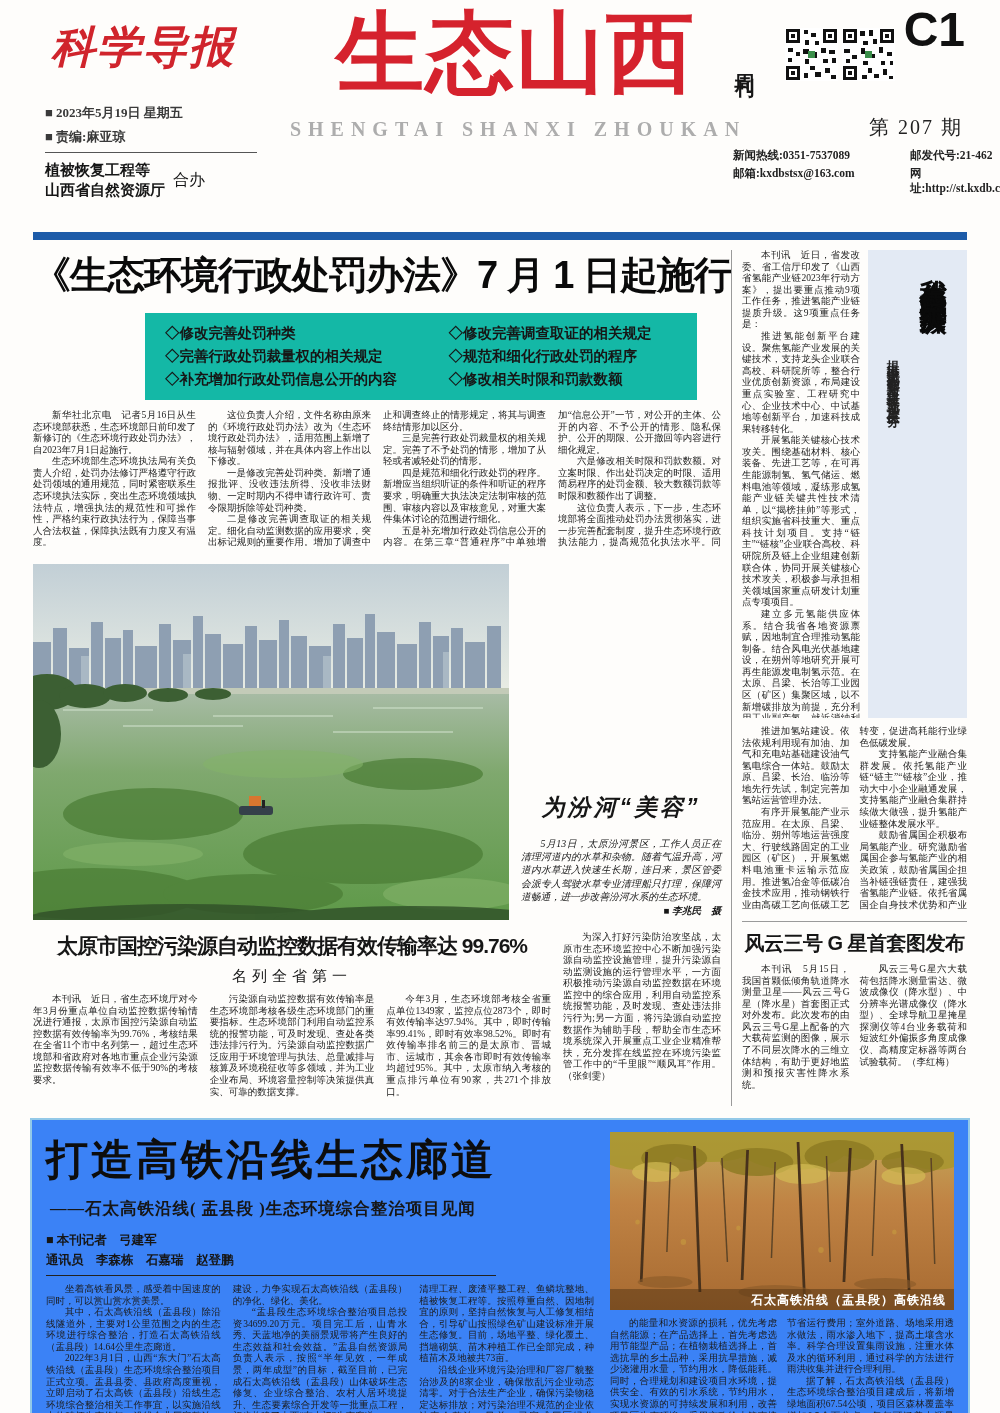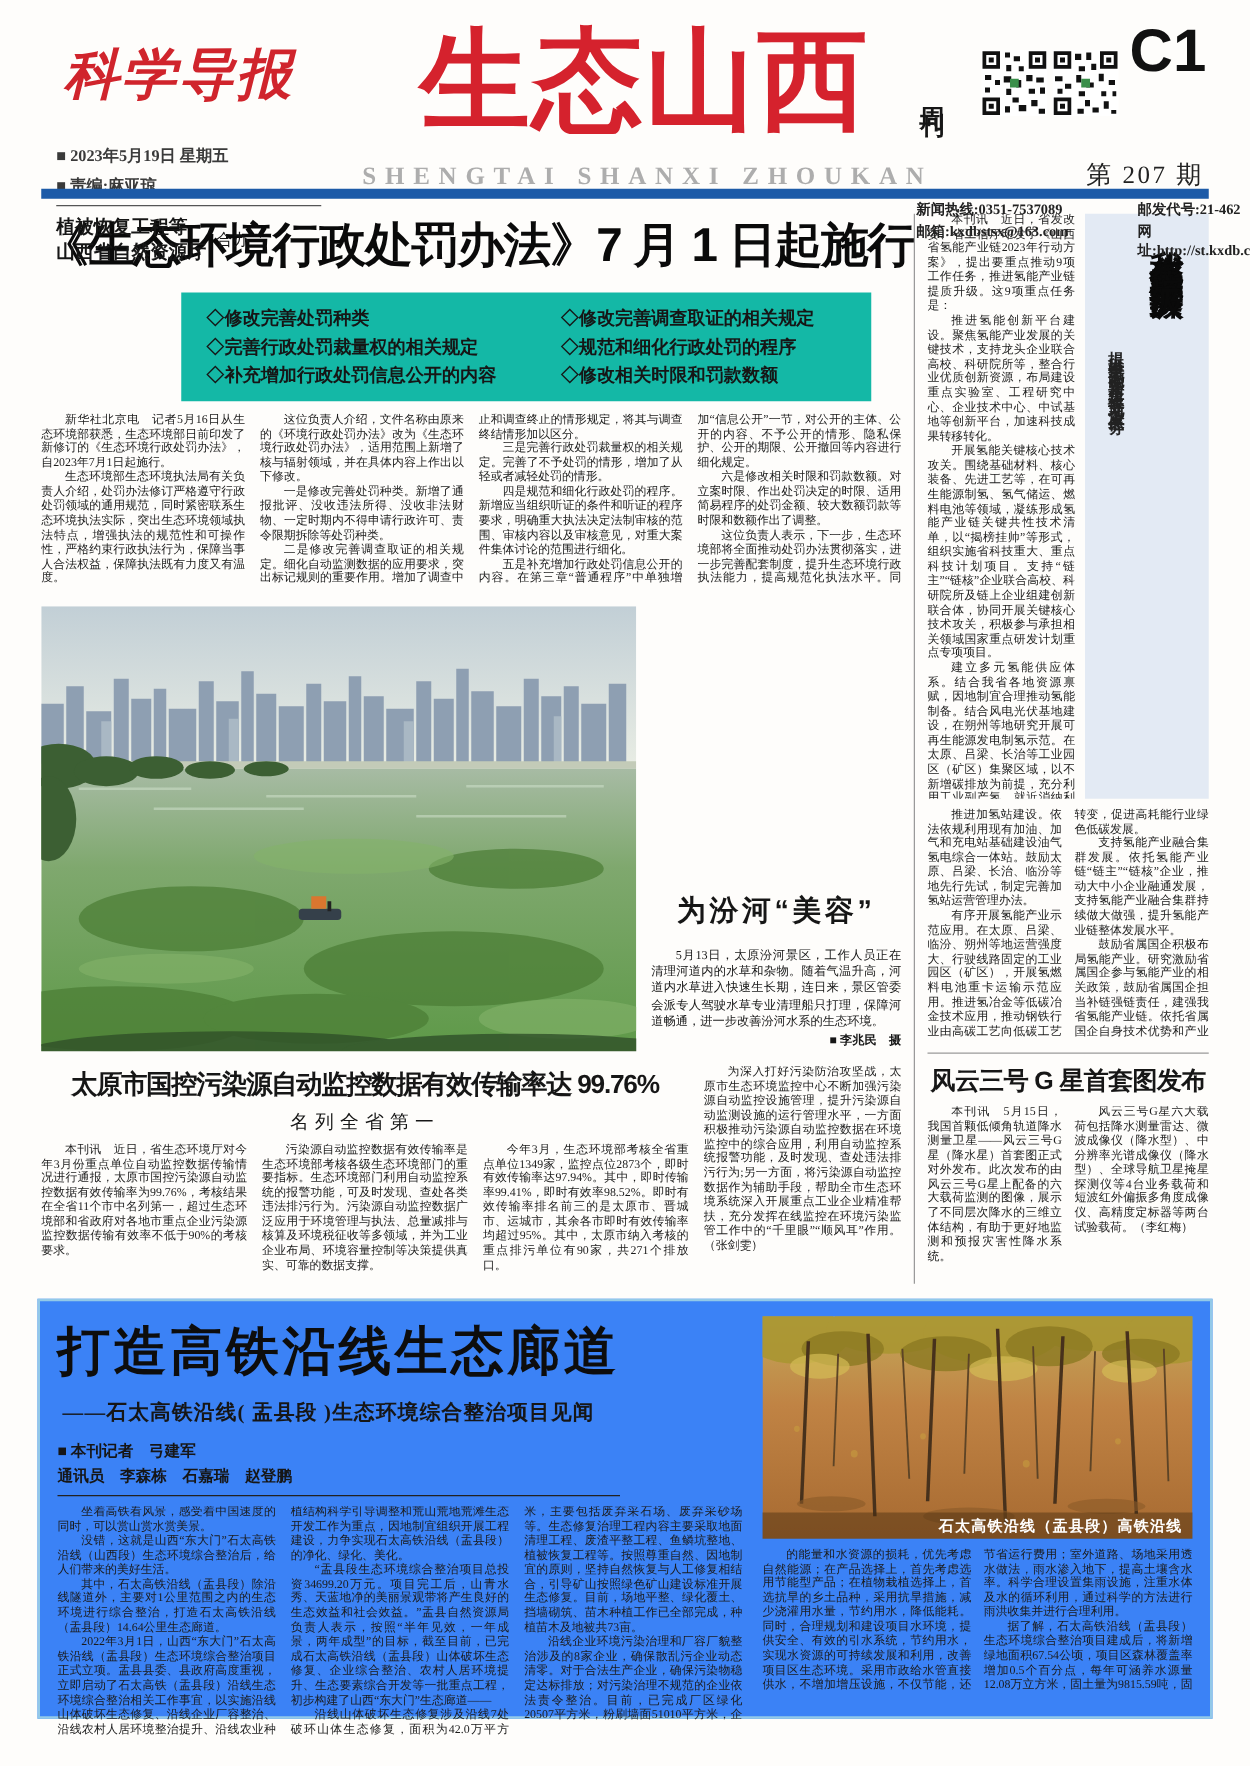--- a/index.html
+++ b/index.html
@@ -1,28 +1,28 @@
 <!DOCTYPE html>
 <html><head>
 <meta charset="utf-8">
 <style>
   * { margin:0; padding:0; box-sizing:border-box; }
   body { background:#888; font-family:"Liberation Serif", serif; }
   .page { width:1000px; height:1413px; background:#fefdfb; margin:0 auto; position:relative; overflow:hidden; color:#161616; }
 
   
-  .header { position:relative; height:147px; margin:12px 33px; }
+  .header { position:relative; height:240px; margin:0 33px; }
   .logo { position:absolute; left:18px; top:18px; font-size:44px; font-weight:bold; font-style:italic; color:#d0242c; font-family:"Liberation Serif", serif; letter-spacing:2px; }
   .hmeta { position:absolute; left:12px; font-size:13px; font-weight:bold; color:#3a3a3a; }
   .hmeta.date { top:104px; }
   .hmeta.editor { top:128px; }
   .hrule { position:absolute; left:12px; top:152px; width:212px; border-top:1.5px solid #555; }
   .organizers { position:absolute; left:12px; top:160px; display:flex; align-items:center; gap:8px; }
   .orgnames { font-size:15px; font-weight:bold; line-height:1.35; }
-  .coorg { font-size:13px; }
+  .coorg { font-size:16px; }
   .ptitle { position:absolute; left:268px; top:6px; width:430px; text-align:center; font-size:88px; font-weight:900; color:#d5222d; letter-spacing:2px; line-height:1.1; white-space:nowrap; font-family:"Liberation Serif", serif; }
   .weekly { position:absolute; left:700px; top:58px; font-size:20px; font-weight:bold; line-height:1.2; writing-mode:vertical-rl; letter-spacing:4px; }
   .entitle { position:absolute; left:250px; top:118px; width:470px; text-align:center; font-size:20px; font-weight:bold; color:#adadad; letter-spacing:7px; font-family:"Liberation Serif", serif; }
   .pagecode { position:absolute; right:2px; top:2px; font-size:48px; font-weight:bold; font-family:"Liberation Sans", sans-serif; color:#111; }
   .issue { position:absolute; right:4px; top:114px; font-size:20px; color:#222; letter-spacing:2px; }
   .qr { position:absolute; top:28px; width:53px; height:53px; }
   .qr1 { left:752px; } .qr2 { left:809px; }
   .contact { position:absolute; left:700px; top:148px; display:grid; grid-template-columns:165px auto; gap:3px 12px; font-size:11.5px; font-weight:bold; color:#222; }
   .bluebar { position:absolute; left:0; bottom:0; width:100%; height:8px; background:#1d5ba8; }
 
@@ -35,21 +35,21 @@
   .lead-headline { font-size:38px; font-weight:900; font-family:"Liberation Sans", sans-serif; white-space:nowrap; letter-spacing:-1px; color:#0a0a0a; }
   .bullet-box { margin:12px 24px 10px 112px; background:#14b8a6; padding:11px 20px; display:grid; grid-auto-flow:column; grid-template-rows:repeat(3,auto); gap:4px 26px; }
   .bullet-box .bitem { font-size:14.5px; font-weight:bold; font-family:"Liberation Sans", sans-serif; white-space:nowrap; }
 
   .body-cols { text-align:justify; font-size:9.5px; line-height:1.22; overflow:hidden; color:#1b1b1b; }
   .body-cols .para { text-indent:2em; }
   .lead-body { column-count:4; column-gap:12px; height:146px; margin-top:10px; }
 
   .photo-row { display:flex; gap:12px; margin-top:8px; }
   .fenhe-photo { width:476px; height:356px; flex:none; }
-  .caption-block { flex:1; display:flex; flex-direction:column; justify-content:flex-end; padding-bottom:2px; }
+  .caption-block { flex:1; display:flex; flex-direction:column; justify-content:flex-end; padding-bottom:2px;font-style:italic; }
   .cap-title { font-size:23px; font-weight:bold; font-family:"Liberation Sans", sans-serif; text-align:center; letter-spacing:3px; margin-bottom:14px; }
   .cap-text { font-size:9.8px; line-height:1.35; text-align:justify; text-indent:2em; }
   .cap-credit { font-size:9.8px; font-weight:bold; text-align:right; margin-top:2px; }
 
   .taiyuan { display:flex; gap:12px; margin-top:12px; }
   .ty-left { width:518px; }
   .ty-headline { font-size:21px; font-weight:700; font-family:"Liberation Sans", sans-serif; white-space:nowrap; letter-spacing:-1px;text-align:center; }
   .ty-sub { text-align:center; font-size:15px; letter-spacing:5px; margin:7px 0 8px 0; }
   .ty-body { column-count:3; column-gap:12px; height:112px; }
   .ty-right { flex:1; height:168px; }
@@ -346,21 +346,20 @@
   <div class="bottom-box">
     <div class="bb-left">
       <div class="bb-title">打造高铁沿线生态廊道</div>
       <div class="bb-sub">——石太高铁沿线( 盂县段 )生态环境综合整治项目见闻</div>
       <div class="bb-byline">
         <div>■ 本刊记者　弓建军</div>
         <div>通讯员　李森栋　石嘉瑞　赵登鹏</div>
       </div>
       <div class="body-cols bb-body-left">
           <p class="para">坐着高铁看风景，感受着中国速度的同时，可以赏山赏水赏美景。</p>
-          <p class="para">没错，这就是山西“东大门”石太高铁沿线（山西段）生态环境综合整治后，给人们带来的美好生活。</p>
           <p class="para">其中，石太高铁沿线（盂县段）除沿线隧道外，主要对1公里范围之内的生态环境进行综合整治，打造石太高铁沿线（盂县段）14.64公里生态廊道。</p>
           <p class="para">2022年3月1日，山西“东大门”石太高铁沿线（盂县段）生态环境综合整治项目正式立项。盂县县委、县政府高度重视，立即启动了石太高铁（盂县段）沿线生态环境综合整治相关工作事宜，以实施沿线山体破坏生态修复、沿线企业厂容整治、沿线农村人居环境整治提升、沿线农业种植结构科学引导调整和荒山荒地荒滩生态开发工作为重点，因地制宜组织开展工程建设，力争实现石太高铁沿线（盂县段）的净化、绿化、美化。</p>
           <p class="para">“盂县段生态环境综合整治项目总投资34699.20万元。项目完工后，山青水秀、天蓝地净的美丽景观带将产生良好的生态效益和社会效益。”盂县自然资源局负责人表示，按照“半年见效，一年成景，两年成型”的目标，截至目前，已完成石太高铁沿线（盂县段）山体破坏生态修复、企业综合整治、农村人居环境提升、生态要素综合开发等一批重点工程，初步构建了山西“东大门”生态廊道——</p>
           <p class="para">沿线山体破坏生态修复涉及沿线7处破环山体生态修复，面积为42.0万平方米，主要包括废弃采石场、废弃采砂场等。生态修复治理工程内容主要采取地面清理工程、废渣平整工程、鱼鳞坑整地、植被恢复工程等。按照尊重自然、因地制宜的原则，坚持自然恢复与人工修复相结合，引导矿山按照绿色矿山建设标准开展生态修复。目前，场地平整、绿化覆土、挡墙砌筑、苗木种植工作已全部完成，种植苗木及地被共73亩。</p>
           <p class="para">沿线企业环境污染治理和厂容厂貌整治涉及的8家企业，确保散乱污企业动态清零。对于合法生产企业，确保污染物稳定达标排放；对污染治理不规范的企业依法责令整治。目前，已完成厂区绿化20507平方米，粉刷墙面51010平方米，企业外围种植苗木34亩，地被种植完成430平方米，完成40%。</p>
         </div>
     </div>
     <div class="bb-right">
       <div class="bb-photo-wrap">
         <svg class="bb-photo" viewBox="0 0 375 178" preserveAspectRatio="none">

